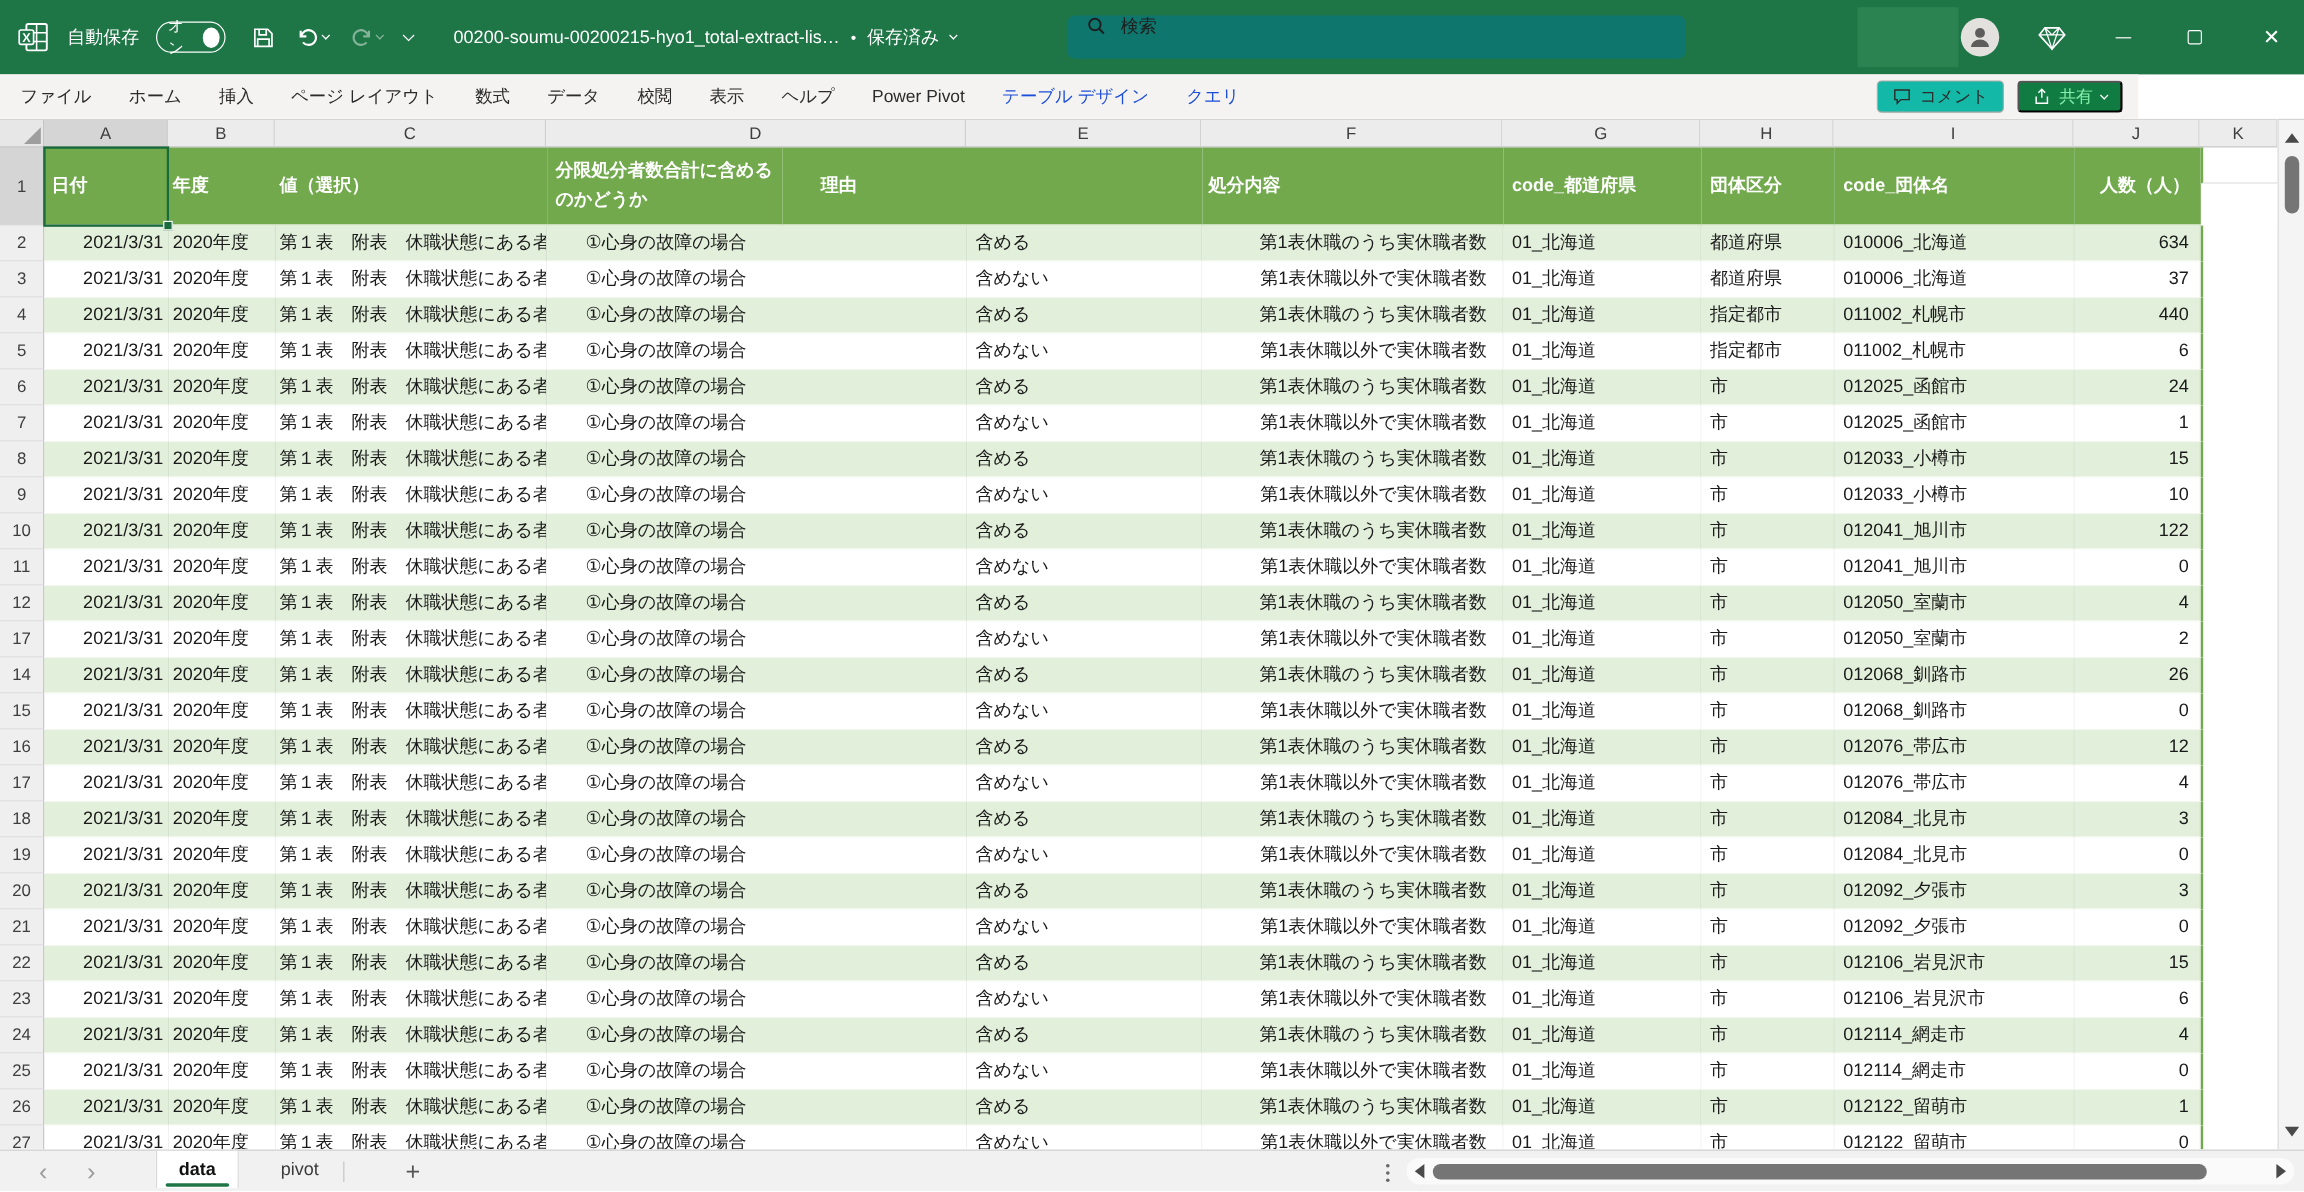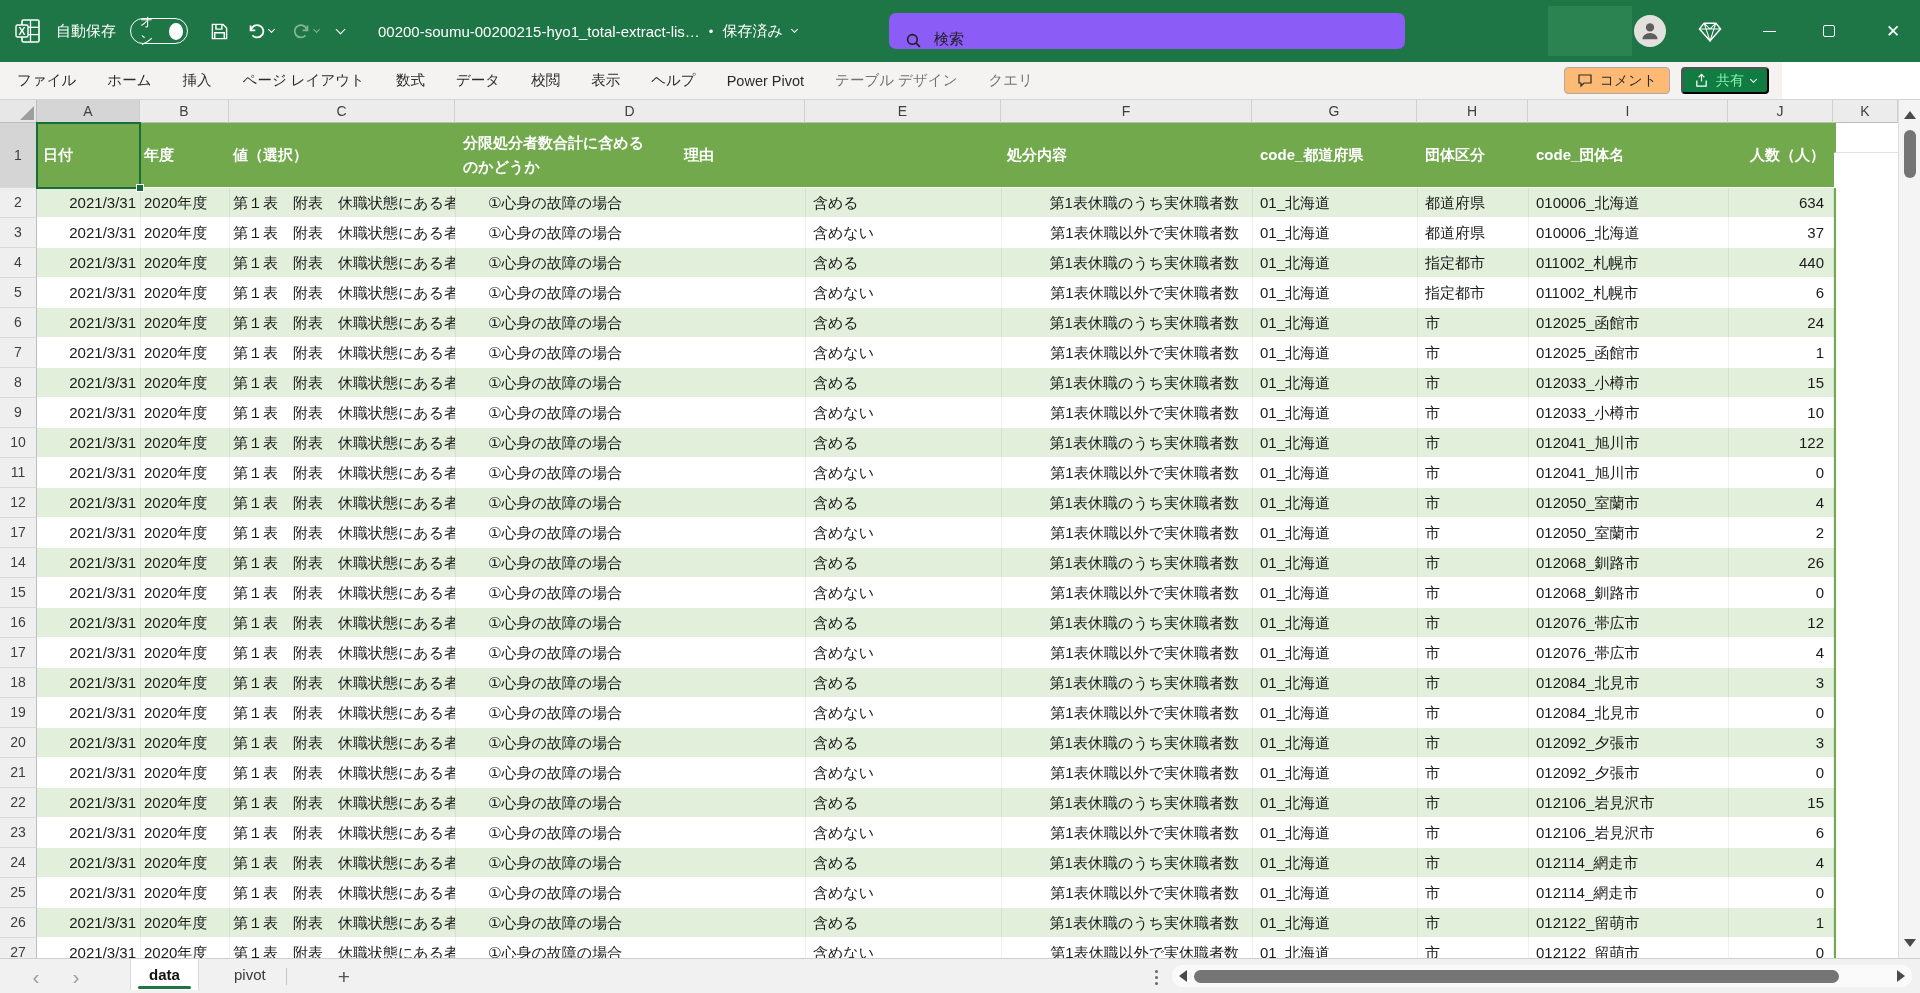--- a/index.html
+++ b/index.html
@@ -14,38 +14,38 @@
   .toggle { width:58px; height:26px; border:1.5px solid #fff; border-radius:14px; display:flex; align-items:center; padding:0 4px 0 9px; gap:6px; cursor:pointer; }
   .toggle .on-text { font-size:13px; color:#fff; }
   .toggle .knob { width:17px; height:17px; background:#fff; border-radius:50%; }
   .qat { display:flex; align-items:center; gap:10px; margin-left:4px; }
   .qat .icon-btn { display:flex; align-items:center; gap:3px; padding:4px; border-radius:3px; }
   .dim { opacity:.45; }
   .chev { width:7px; height:7px; border-right:1.6px solid currentColor; border-bottom:1.6px solid currentColor; transform:rotate(45deg); display:inline-block; margin-top:-3px; }
   .chev.sm { width:5px; height:5px; }
   .filename-group { position:absolute; left:378px; top:0; height:62px; display:flex; align-items:center; gap:9px; font-size:15px; white-space:nowrap; }
   .filename-group .dot { font-size:13px; }
-  .searchbox { position:absolute; left:889px; top:13px; width:516px; height:36px; background:#8b5cf6; border-radius:7px; display:flex; align-items:flex-end; padding-left:16px; gap:12px; color:#1E1E1E; cursor:text; }
+  .searchbox { position:absolute; left:889px; top:13px; width:516px; height:36px; background:#0f766e; border-radius:7px; display:flex; align-items:flex-start; padding-left:16px; gap:12px; color:#1E1E1E; cursor:text; }
   .searchbox .s-label { font-size:15px; color:#1E1E1E; }
   .redacted { position:absolute; left:1548px; top:6px; width:84px; height:50px; background:#2B8351; }
   .avatar { position:absolute; left:1634px; top:15px; width:32px; height:32px; border-radius:50%; background:#E3E1DE; display:flex; align-items:center; justify-content:center; cursor:pointer; }
   .gem { position:absolute; left:1698px; top:22px; cursor:pointer; }
   .winbtn { position:absolute; top:0; width:46px; height:62px; display:flex; align-items:center; justify-content:center; cursor:pointer; }
   .min-glyph { width:13px; height:0; border-top:1.6px solid #fff; display:block; }
   .restore-glyph { position:relative; width:12px; height:12px; border:1.3px solid #fff; border-radius:2px; background:#1E7546; }
   .restore-glyph::before { content:""; position:absolute; left:2px; top:-5px; width:12px; height:12px; border:1.3px solid #fff; border-radius:2px; z-index:-1; }
   .close-glyph { font-size:17px; line-height:1; color:#fff; font-weight:400; }
 
   
   .menubar { position:absolute; left:0; top:62px; width:1782px; height:37px; background:#F4F3F1; display:flex; align-items:center; }
   .rtabs { display:flex; align-items:center; padding-left:15px; gap:27px; }
   .rtab { font-size:14.5px; color:#2b2b2b; white-space:nowrap; cursor:pointer; padding:3px 2px; }
-  .rtab.accent { color:#737373; }
+  .rtab.accent { color:#1d4ed8; }
   .mb-right { position:absolute; right:13px; top:0; height:37px; display:flex; align-items:center; gap:11px; }
-  .btn-comments { display:flex; align-items:center; gap:7px; height:27px; padding:0 12px; background:#fdba74; border:1px solid #ACABA9; border-radius:4px; font-size:14px; color:#2b2b2b; cursor:pointer; }
+  .btn-comments { display:flex; align-items:center; gap:7px; height:27px; padding:0 12px; background:#14b8a6; border:1px solid #ACABA9; border-radius:4px; font-size:14px; color:#2b2b2b; cursor:pointer; }
   .btn-share { display:flex; align-items:center; gap:7px; height:27px; padding:0 11px; background:#107C41; border-radius:4px; font-size:14px; color:#86efac; cursor:pointer; }
 
   
   .sheet { position:absolute; left:0; top:99px; width:1898px; height:859px; background:#fff; overflow:hidden; }
 
   .colrow { display:flex; height:24px; border-top:1px solid #D6D4D2; }
   .corner { width:37px; height:100%; background:#E7E7E7; border-right:1px solid #BDBDBD; border-bottom:1px solid #BDBDBD; position:relative; cursor:pointer; }
   .corner .tri { position:absolute; right:2px; bottom:2px; width:0; height:0; border-left:14px solid transparent; border-bottom:14px solid #9E9E9E; }
   .ch { height:100%; background:#ECECEC; border-right:1px solid #D0D0D0; border-bottom:1px solid #BDBDBD; font-size:14px; color:#3E3E3E; text-align:center; line-height:23px; cursor:pointer; }
   .ch.sel { background:#D5D5D5; }

